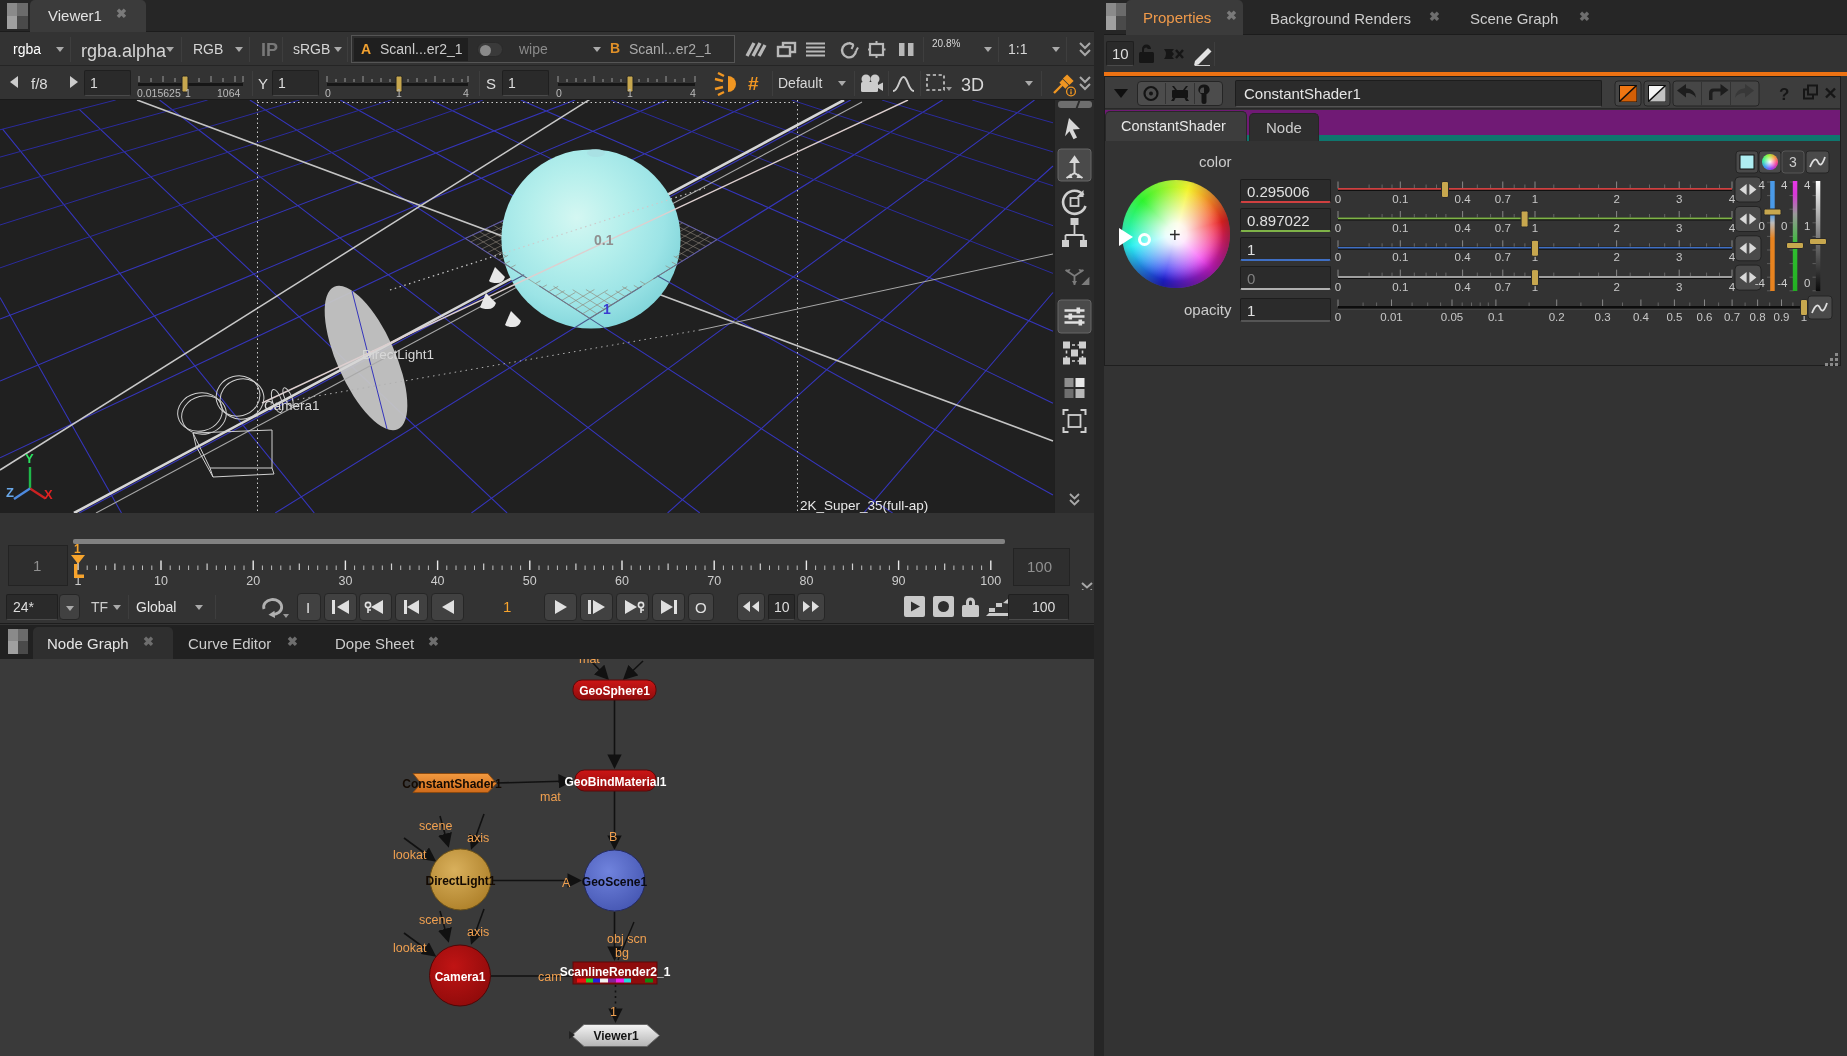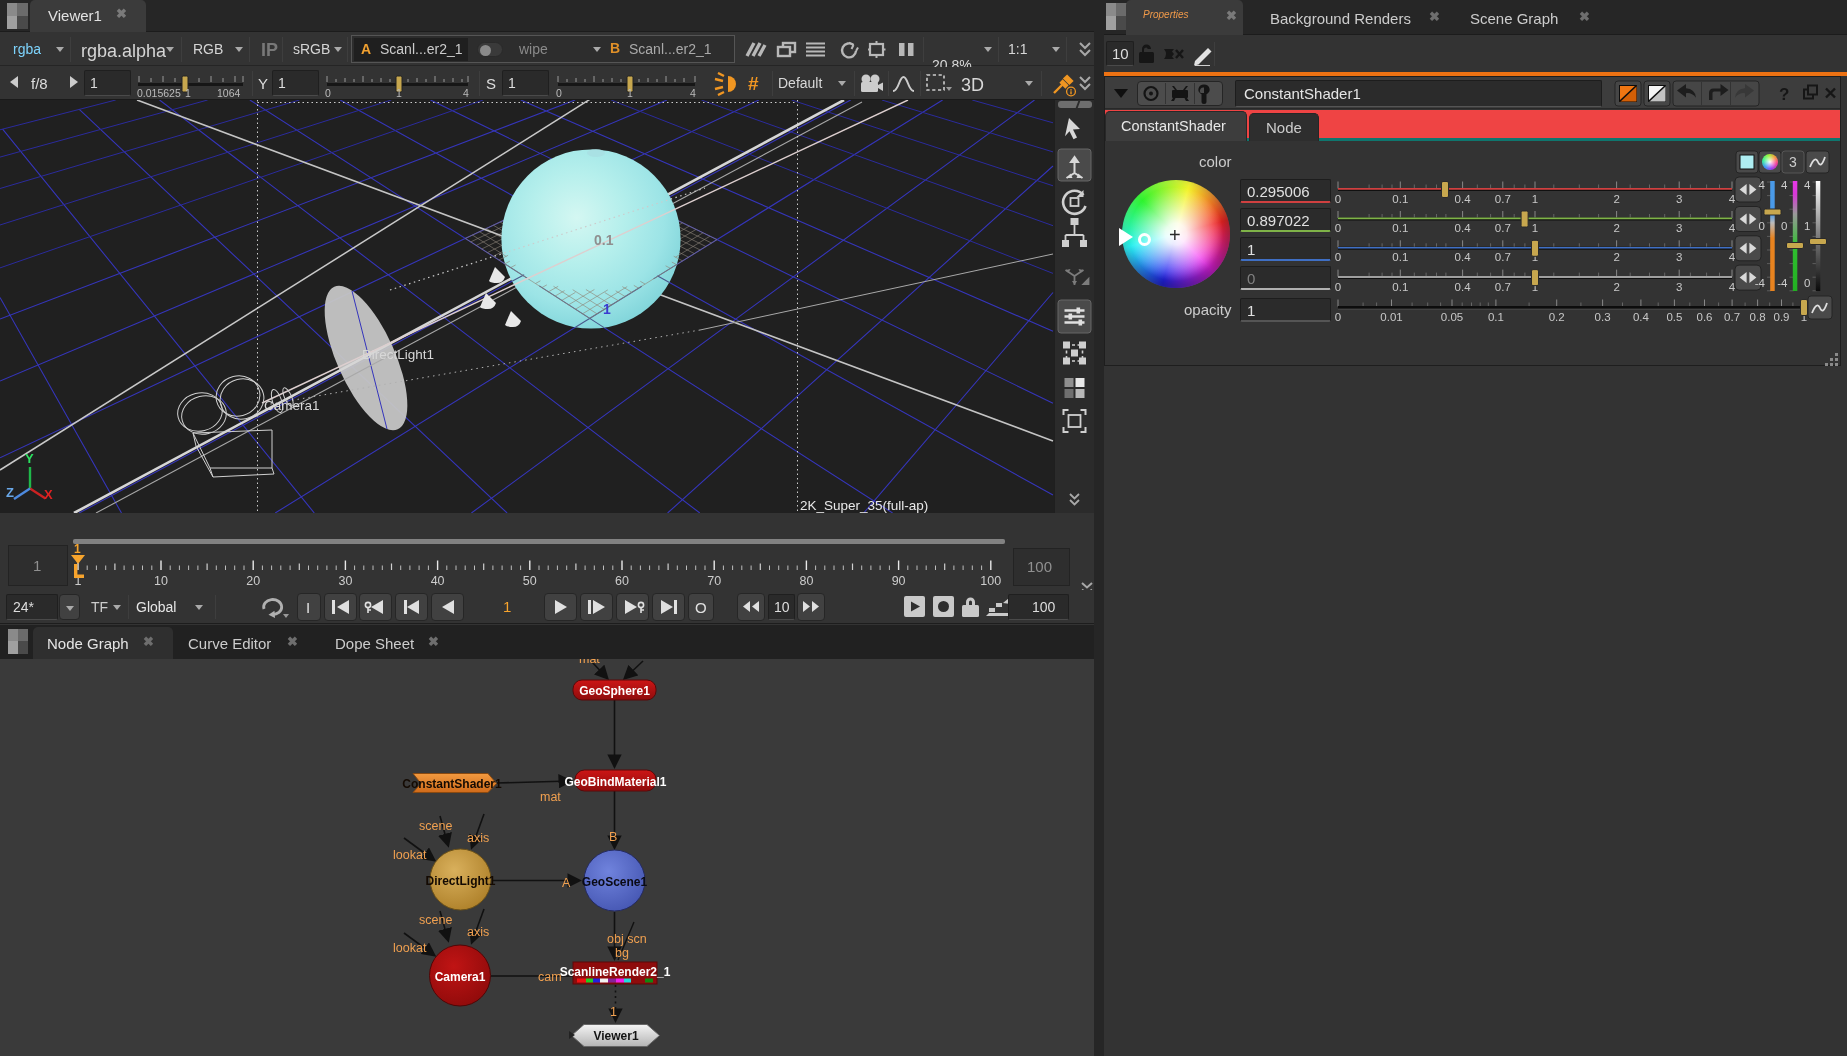--- a/index.html
+++ b/index.html
@@ -26,21 +26,21 @@
       <div class="abs" style="left:0;top:13px;width:10px;height:13px;background:#a0a0a0;"></div>
       <div class="abs" style="left:10px;top:13px;width:11px;height:13px;background:#4a4a4a;"></div>
     </div>
     <div class="abs" style="left:30px;top:0;width:116px;height:32px;background:#3b3b3b;border-radius:5px 5px 0 0;">
       <span class="txt" style="left:18px;top:7px;color:#e2e2e2;font-size:15px;">Viewer1</span>
       <span class="txt" style="left:86px;top:6px;color:#7a7a7a;font-size:13px;font-weight:bold;">✖</span>
     </div>
   </div>
 
   <div class="abs" style="left:0;top:33px;width:1094px;height:33px;background:#333333;border-bottom:1px solid #252525;">
-    <span class="txt" style="left:13px;top:8px;color:#7dd3fc;font-size:14px;">rgba</span>
+    <span class="txt" style="left:13px;top:8px;color:#ffffff;font-size:14px;">rgba</span>
     <div class="darr" style="left:56px;top:14px;"></div>
     <div class="vdiv" style="left:70px;top:4px;height:25px;"></div>
     <span class="txt" style="left:81px;top:8px;color:#d5d5d5;font-size:18px;">rgba.alpha</span>
     <div class="darr" style="left:166px;top:14px;"></div>
     <div class="vdiv" style="left:181px;top:4px;height:25px;"></div>
     <span class="txt" style="left:193px;top:8px;color:#d5d5d5;font-size:14px;">RGB</span>
     <div class="darr" style="left:235px;top:14px;"></div>
     <div class="vdiv" style="left:249px;top:4px;height:25px;"></div>
     <span class="txt" style="left:261px;top:7px;color:#787878;font-size:18px;font-weight:bold;">IP</span>
     <div class="vdiv" style="left:282px;top:4px;height:25px;"></div>
@@ -77,21 +77,21 @@
       <g transform="translate(124,0)" fill="none" stroke="#b8b8b8" stroke-width="2.2">
         <rect x="2" y="4" width="13" height="11"></rect>
         <path d="M8.5 1 v3 M8.5 15 v3 M0 9.5 h3 M14.5 9.5 h3" stroke-width="2"></path>
       </g>
       <g transform="translate(155,0)" fill="#b8b8b8">
         <rect x="0" y="3" width="5.5" height="13"></rect>
             <rect x="9" y="3" width="5.5" height="13"></rect>
       </g>
     </svg>
     <div class="vdiv" style="left:923px;top:4px;height:25px;"></div>
-    <span class="txt" style="left:932px;top:24px;color:#d8d8d8;font-size:14px;">20.8%</span>
+    <span class="txt" style="left:932px;top:5px;color:#d8d8d8;font-size:10px;">20.8%</span>
     <div class="darr" style="left:984px;top:14px;"></div>
     <div class="vdiv" style="left:998px;top:4px;height:25px;"></div>
     <span class="txt" style="left:1008px;top:8px;color:#d8d8d8;font-size:14px;">1:1</span>
     <div class="darr" style="left:1052px;top:14px;"></div>
     <div class="vdiv" style="left:1066px;top:4px;height:25px;"></div>
     <svg class="abs" style="left:1078px;top:8px;" width="14" height="17" viewBox="0 0 14 17">
           <g fill="none" stroke="#a8a8a8" stroke-width="2">
             <path d="M2 2 L7 7 L12 2"></path>
             <path d="M2 9 L7 14 L12 9"></path>
           </g>
@@ -592,21 +592,21 @@
 <div class="abs" style="left:1104px;top:0;width:743px;height:1056px;background:#333333;">
 
   <div class="abs" style="left:0;top:0;width:743px;height:35px;background:#262626;border-bottom:1px solid #1c1c1c;">
     <div class="abs" style="left:2px;top:3px;width:21px;height:27px;background:#555;">
       <div class="abs" style="left:0;top:0;width:10px;height:13px;background:#8a8a8a;"></div>
       <div class="abs" style="left:10px;top:0;width:11px;height:13px;background:#6b6b6b;"></div>
       <div class="abs" style="left:0;top:13px;width:10px;height:14px;background:#a0a0a0;"></div>
       <div class="abs" style="left:10px;top:13px;width:11px;height:14px;background:#4a4a4a;"></div>
     </div>
     <div class="abs" style="left:22px;top:0;width:117px;height:35px;background:#3b3b3b;border-radius:5px 5px 0 0;">
-      <span class="txt" style="left:17px;top:9px;color:#f09a4a;font-size:10px;font-style:italic;">Properties</span>
+      <span class="txt" style="left:17px;top:9px;color:#f09a4a;font-size:15px;">Properties</span>
       <span class="txt" style="left:100px;top:8px;color:#7a7a7a;font-size:13px;font-weight:bold;">✖</span>
     </div>
     <span class="txt" style="left:166px;top:10px;color:#cccccc;font-size:15px;">Background Renders</span>
     <span class="txt" style="left:325px;top:9px;color:#6e6e6e;font-size:13px;font-weight:bold;">✖</span>
     <span class="txt" style="left:366px;top:10px;color:#cccccc;font-size:15px;">Scene Graph</span>
     <span class="txt" style="left:475px;top:9px;color:#6e6e6e;font-size:13px;font-weight:bold;">✖</span>
   </div>
 
   <div class="abs" style="left:0;top:36px;width:743px;height:36px;background:#333333;">
     <div class="box" style="left:2px;top:5px;width:28px;height:25px;">
@@ -672,21 +672,21 @@
         </g>
         <text x="166" y="20" fill="#161616" font-size="17" font-weight="bold">?</text>
         <g fill="none" stroke="#161616" stroke-width="2">
           <rect x="191" y="9.5" width="9" height="9"></rect>
           <rect x="195" y="5.5" width="9" height="9" fill="#3d3d3d"></rect>
         </g>
         <path d="M213 8.5 l9 9 m0 -9 l-9 9" stroke="#161616" stroke-width="2.4"></path>
       </svg>
     </div>
 
-    <div class="abs" style="left:0;top:33px;width:735px;height:31px;background:#ef4444;border-bottom:3px solid #0f766e;">
+    <div class="abs" style="left:0;top:33px;width:735px;height:31px;background:#701a75;border-bottom:6px solid #0f766e;">
       <div class="abs" style="left:0;top:1px;width:142px;height:30px;background:#3d3d3d;border:1px solid #282828;border-bottom:none;border-radius:5px 5px 0 0;">
         <span class="txt" style="left:15px;top:6px;color:#e8e8e8;font-size:14.5px;">ConstantShader</span>
       </div>
       <div class="abs" style="left:144px;top:3px;width:70px;height:28px;background:#2e2e2e;border:1px solid #262626;border-bottom:none;border-radius:5px 5px 0 0;">
         <span class="txt" style="left:16px;top:5px;color:#cccccc;font-size:15px;">Node</span>
       </div>
     </div>
 
     <span class="txt" style="left:94px;top:76px;color:#cccccc;font-size:15px;">color</span>
     <div class="abs" style="left:17px;top:103px;width:108px;height:108px;border-radius:50%;

